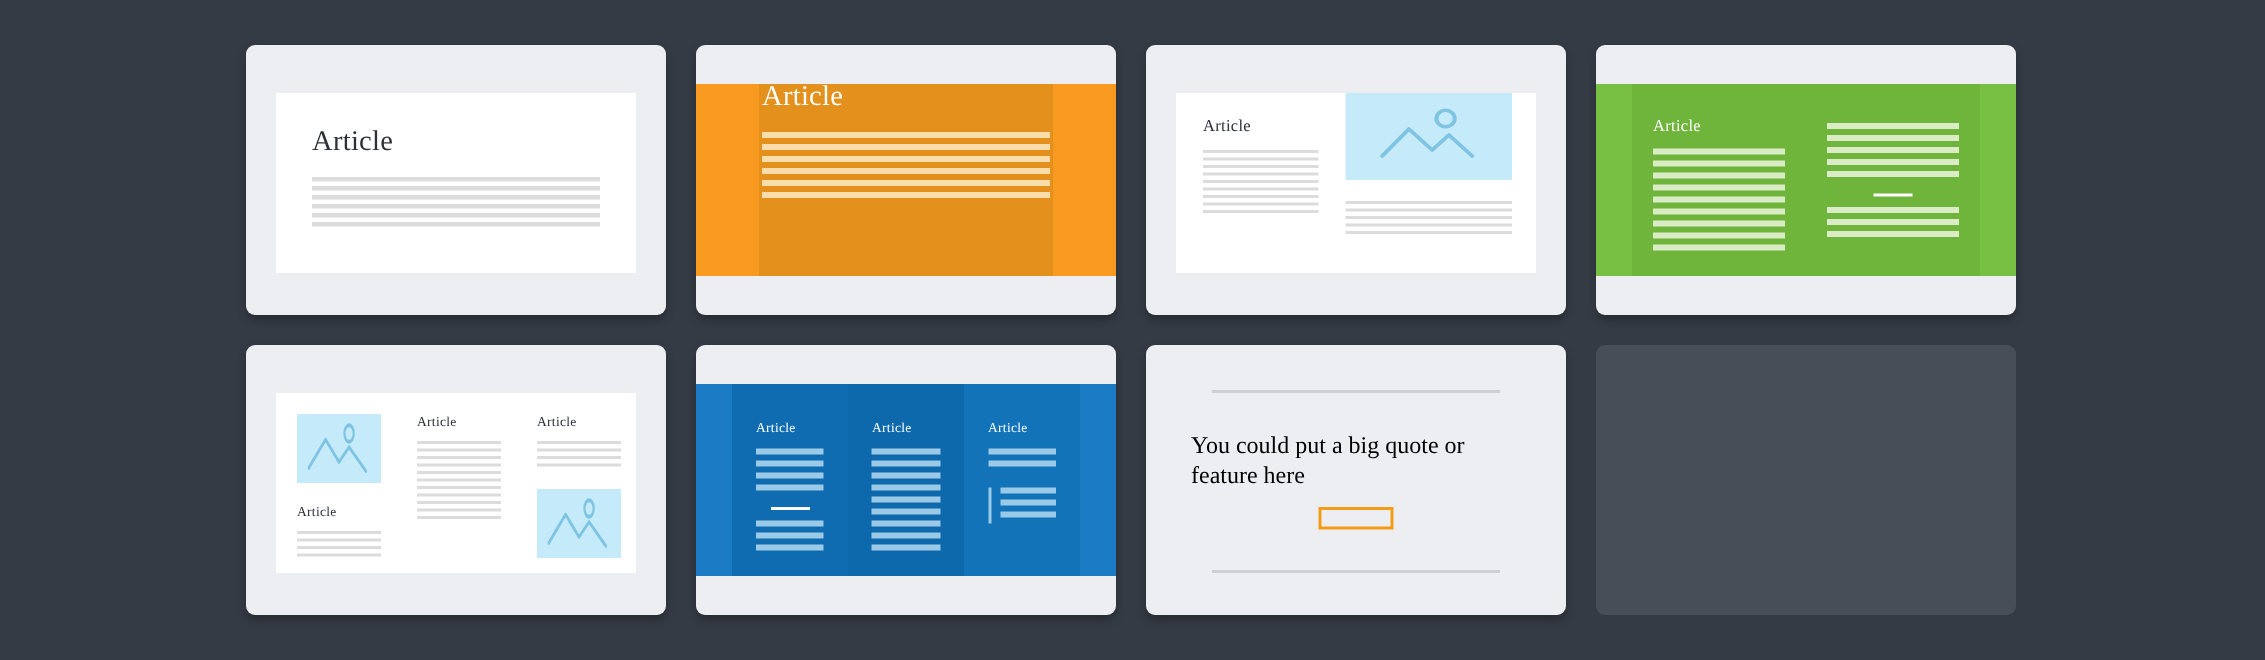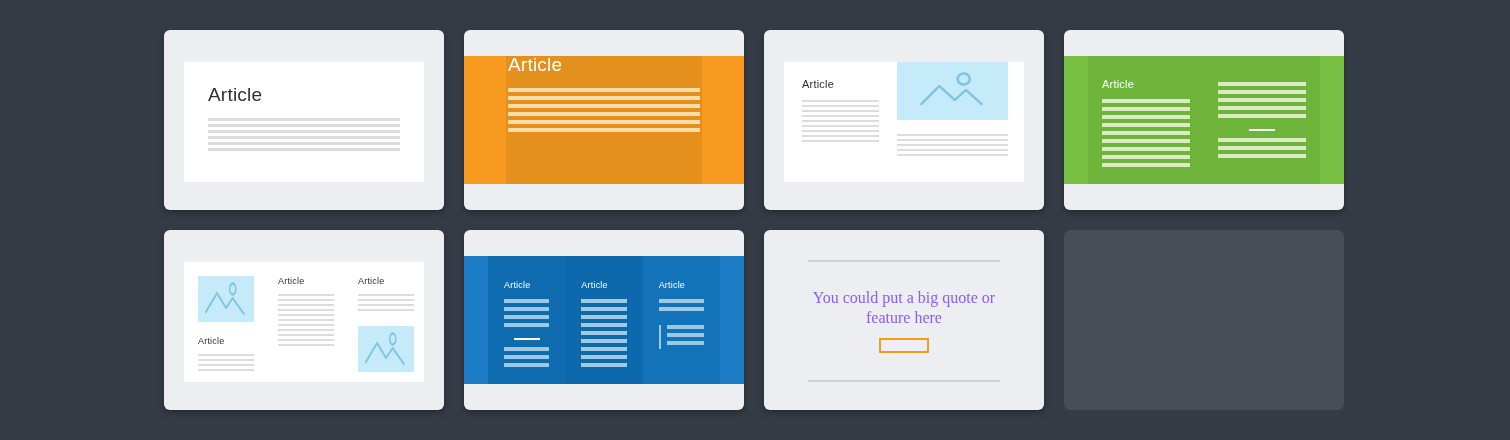--- a/index.html
+++ b/index.html
@@ -58,21 +58,21 @@
     position: absolute;
     left: 0;
     right: 0;
     top: 26px;
     bottom: 26px;
     display: flex;
   }
 
   
   .title {
-    font-family: Liberation Sans, sans-serif;
+    font-family: Liberation Serif, serif;
     color: #2c3038;
     letter-spacing: .2px;
   }
   .title.xl  { font-size: 19px; }
   .title.md  { font-size: 11px; }
   .title.sm  { font-size: 9px; }
   .title.on-color { color: #ffffff; }
 
   
   .lines { display: flex; flex-direction: column; }
@@ -164,25 +164,25 @@
 
   
   .c7 { background: #eceef1; }
   .c7 .hr {
     position: absolute; left: 44px; right: 44px; height: 2px; background: #cdd0d4;
   }
   .c7 .hr.top { top: 30px; }
   .c7 .hr.bot { bottom: 28px; }
   .c7 .quote {
     position: absolute; left: 30px; right: 30px; top: 58px;
-    text-align: center;
+    text-align: left;
     font-family: "Liberation Serif", serif;
     font-size: 16px;
     line-height: 1.28;
-    color: #8b5cf6;
+    color: #000000;
   }
   .c7 .cta {
     position: absolute; left: 50%; transform: translateX(-50%);
     top: 108px;
     width: 50px; height: 15px;
     border: 2px solid #f59c16;
     background: transparent;
   }
 </style>
 </head>

